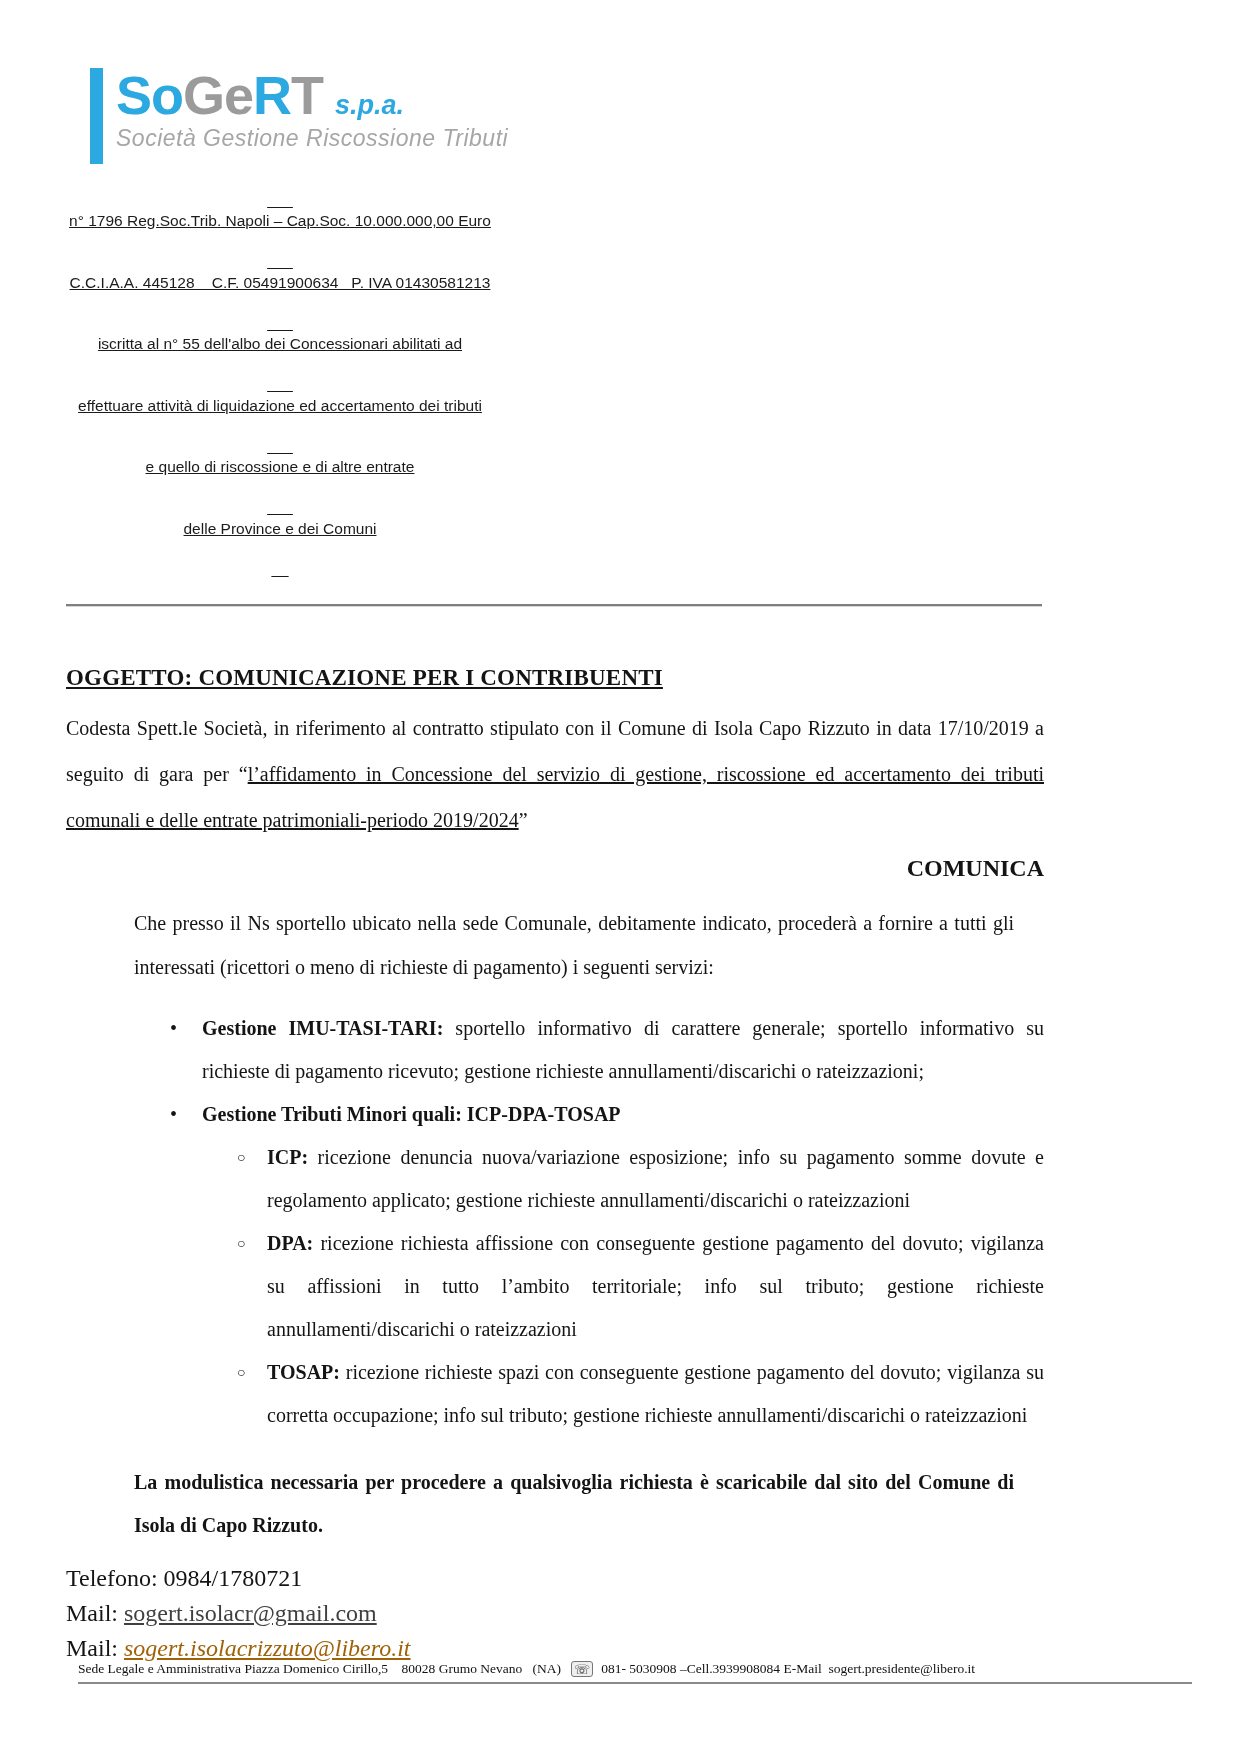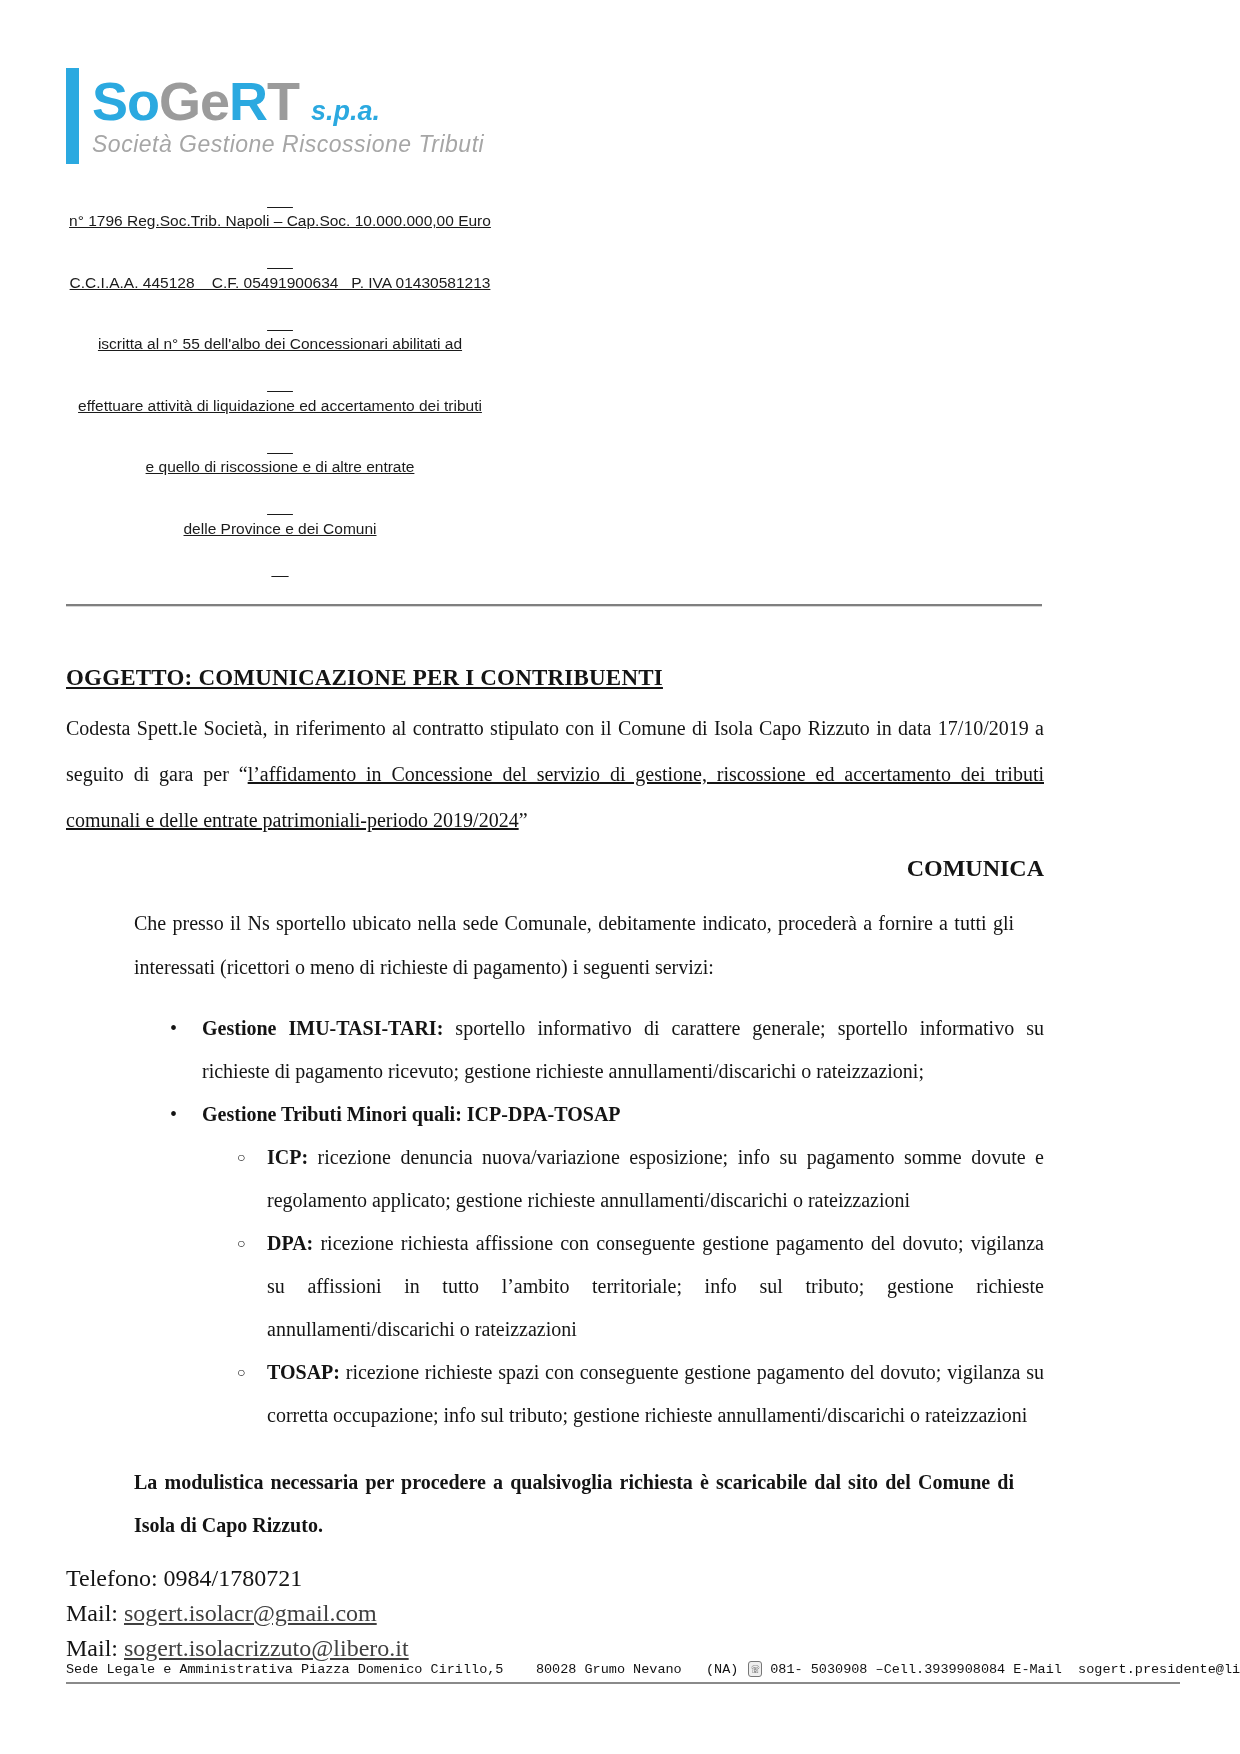--- a/index.html
+++ b/index.html
@@ -3,21 +3,21 @@
 <meta charset="utf-8">
 <style>
   html,body { margin:0; padding:0; background:#ffffff; }
   .page {
     position:relative; width:1240px; height:1754px; margin:0 auto;
     background:#ffffff; box-sizing:border-box;
     padding:68px 66px 0 66px; overflow:hidden;
     font-family:"Liberation Serif", serif; color:#141414;
   }
   
-  .logo-row { display:flex; align-items:center; }
+  .logo-row { display:flex; align-items:flex-start;margin-left:24px; }
   .logo-bar { width:13px; height:96px; margin-right:13px; }
   .logo-line1 { display:flex; align-items:baseline; font-family:"Liberation Sans", sans-serif; }
   .logo-text { font-size:54px; font-weight:bold; line-height:1.0; letter-spacing:-1px; }
   .logo-suffix { font-size:27px; font-weight:bold; font-style:italic; margin-left:12px; }
   .logo-subtitle {
     font-family:"Liberation Sans", sans-serif; font-style:italic;
     font-size:23px; color:#a6a6a6; letter-spacing:0.5px; margin-top:3px;
   }
   .company-info {
     width:448px; margin-left:-10px; margin-top:6px; text-align:center;
@@ -41,23 +41,23 @@
   .sitem .marker { width:30px; flex:0 0 30px; font-size:14px; }
   .sitem .litext { flex:1; text-align:justify; }
 
   .modulistica { width:880px; margin-left:68px; margin-top:24px; font-weight:bold; font-size:20px; line-height:43px; text-align:justify; }
 
   .contacts { margin-top:14px; font-size:24px; line-height:35px; }
   .contacts a { text-decoration:underline; cursor:pointer; }
 
   
   .footer {
-    position:absolute; left:66px; bottom:70px; width:1114px;
+    position:absolute; left:78px; bottom:70px; width:1114px;
     border-bottom:2px solid #8a8a8a; padding-bottom:5px;
-    font-family:Liberation Mono, monospace; font-size:13.5px; color:#111;
+    font-family:Liberation Serif, serif; font-size:13.5px; color:#111;
     display:flex; align-items:center; white-space:pre;
   }
   .phone-icon {
     display:inline-block; margin:0 8px 0 10px; font-size:13px; line-height:13px;
     border:1px solid #777; border-radius:3px; padding:1px 2px 0 2px; background:#efefef; color:#333;
   }
 </style>
 </head>
 <body>
 
@@ -118,21 +118,21 @@
       <span class="marker">○</span>
       <span class="litext"><b>TOSAP:</b><span> ricezione richieste spazi con conseguente gestione pagamento del dovuto; vigilanza su corretta occupazione; info sul tributo; gestione richieste annullamenti/discarichi o rateizzazioni</span></span>
     </div>
   </div>
 
   <div class="modulistica">La modulistica necessaria per procedere a qualsivoglia richiesta è scaricabile dal sito del Comune di Isola di Capo Rizzuto.</div>
 
   <div class="contacts">
     <div>Telefono: 0984/1780721</div>
     <div><span>Mail: </span><a style="color: #404040;">sogert.isolacr@gmail.com</a></div>
-    <div><span>Mail: </span><a style="color: #404040;">sogert.isolacrizzuto@libero.it</a></div>
+    <div><span>Mail: </span><a style="color: #a16207; font-style: italic;">sogert.isolacrizzuto@libero.it</a></div>
   </div>
 
   <div class="footer">
     <span>Sede Legale e Amministrativa Piazza Domenico Cirillo,5    80028 Grumo Nevano   (NA)</span>
     <span class="phone-icon">☏</span>
     <span>081- 5030908 –Cell.3939908084 E-Mail  sogert.presidente@libero.it</span>
   </div>
 
 </div>
 

